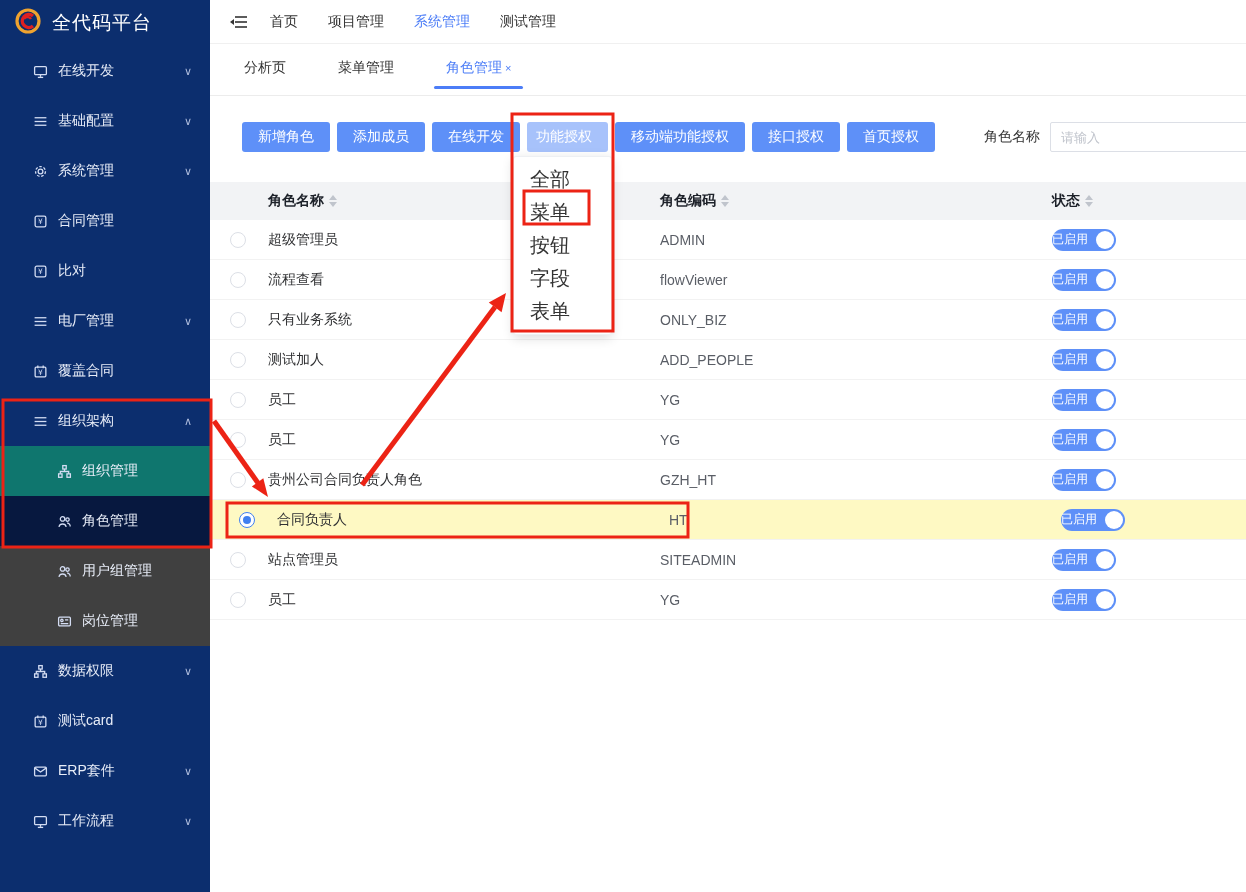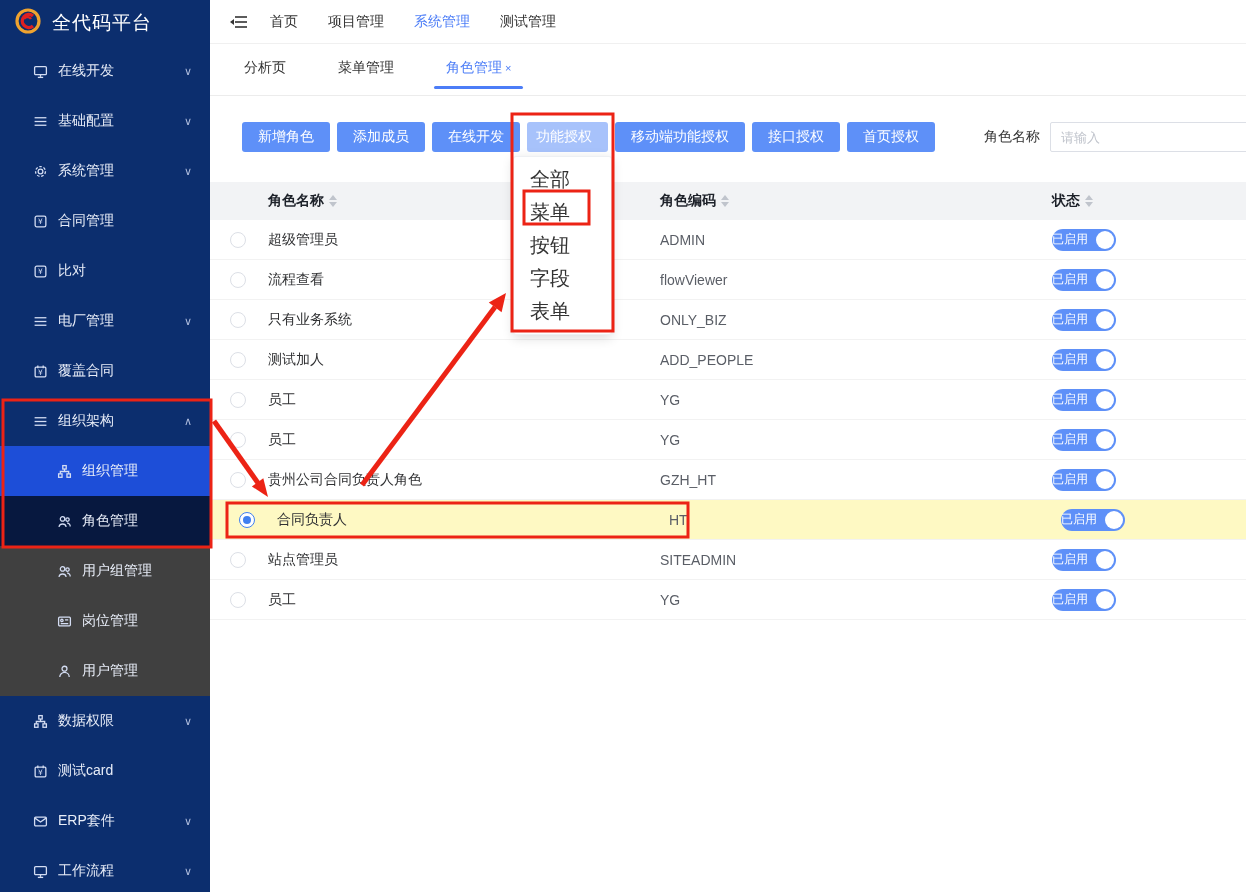--- a/index.html
+++ b/index.html
@@ -10,21 +10,21 @@
   .sidebar { position:absolute; left:0; top:0; width:210px; height:892px;
     background:#0c2e6e; z-index:5; }
   .logo { display:flex; align-items:center; gap:10px; height:46px; padding-left:14px; }
   .logo-text { color:#fff; font-size:19px; font-weight:normal; letter-spacing:1px; }
   .nav-item { position:relative; display:flex; align-items:center; height:50px;
     padding-left:32px; color:#e8edf8; font-size:14px; cursor:pointer; }
   .nav-item .icn { width:16px; height:16px; margin-right:10px; flex:0 0 16px;
     display:flex; align-items:center; justify-content:center; }
   .nav-item .chev { position:absolute; right:18px; color:#aebcdd; font-size:11px; }
   .nav-item.sub { padding-left:56px; background:#404040; }
-  .nav-item.sub.highlight { background:#1d4ed8; }
+  .nav-item.sub.highlight { background:#0f766e; }
   .nav-item.sub.selected { background:#07183f; }
   svg.ic { stroke:#d4ddf3; fill:none; stroke-width:1.2; }
   svg.ic text { stroke:none; fill:#d4ddf3; font-size:7px; font-family:"DejaVu Sans",sans-serif; }
 
   
   .main { position:absolute; left:210px; top:0; right:0; height:892px; background:#fff; }
 
   .topbar { position:relative; height:44px; border-bottom:1px solid #f0f0f0;
     display:flex; align-items:center; padding-left:20px; }
   .fold { width:18px; height:16px; margin-right:22px; cursor:pointer; }
@@ -222,29 +222,20 @@
     <span class="icn">
         <svg class="ic" width="15" height="15" viewBox="0 0 14 14">
           <rect x="1.5" y="3" width="11" height="8" rx="1"></rect>
           <circle cx="4.6" cy="6" r="1.1"></circle>
           <line x1="7.5" y1="5.5" x2="10.5" y2="5.5"></line>
           <line x1="3.5" y1="9" x2="10.5" y2="9"></line>
         </svg>
       </span>
     <span>岗位管理</span>
   </div>
-  <div class="nav-item sub">
-    <span class="icn">
-        <svg class="ic" width="15" height="15" viewBox="0 0 14 14">
-          <circle cx="7" cy="4.4" r="2.3"></circle>
-          <path d="M2.6 12.2 a4.4 4.4 0 0 1 8.8 0"></path>
-        </svg>
-      </span>
-    <span>用户管理</span>
-  </div>
   <div class="nav-item">
     <span class="icn">
         <svg class="ic" width="15" height="15" viewBox="0 0 14 14">
           <rect x="5.4" y="1.5" width="3.2" height="3.2"></rect>
           <rect x="1.5" y="9.2" width="3.2" height="3.2"></rect>
           <rect x="9.3" y="9.2" width="3.2" height="3.2"></rect>
           <path d="M7 4.7 V7 M3.1 9.2 V7 H10.9 V9.2"></path>
         </svg>
       </span>
     <span>数据权限</span>

